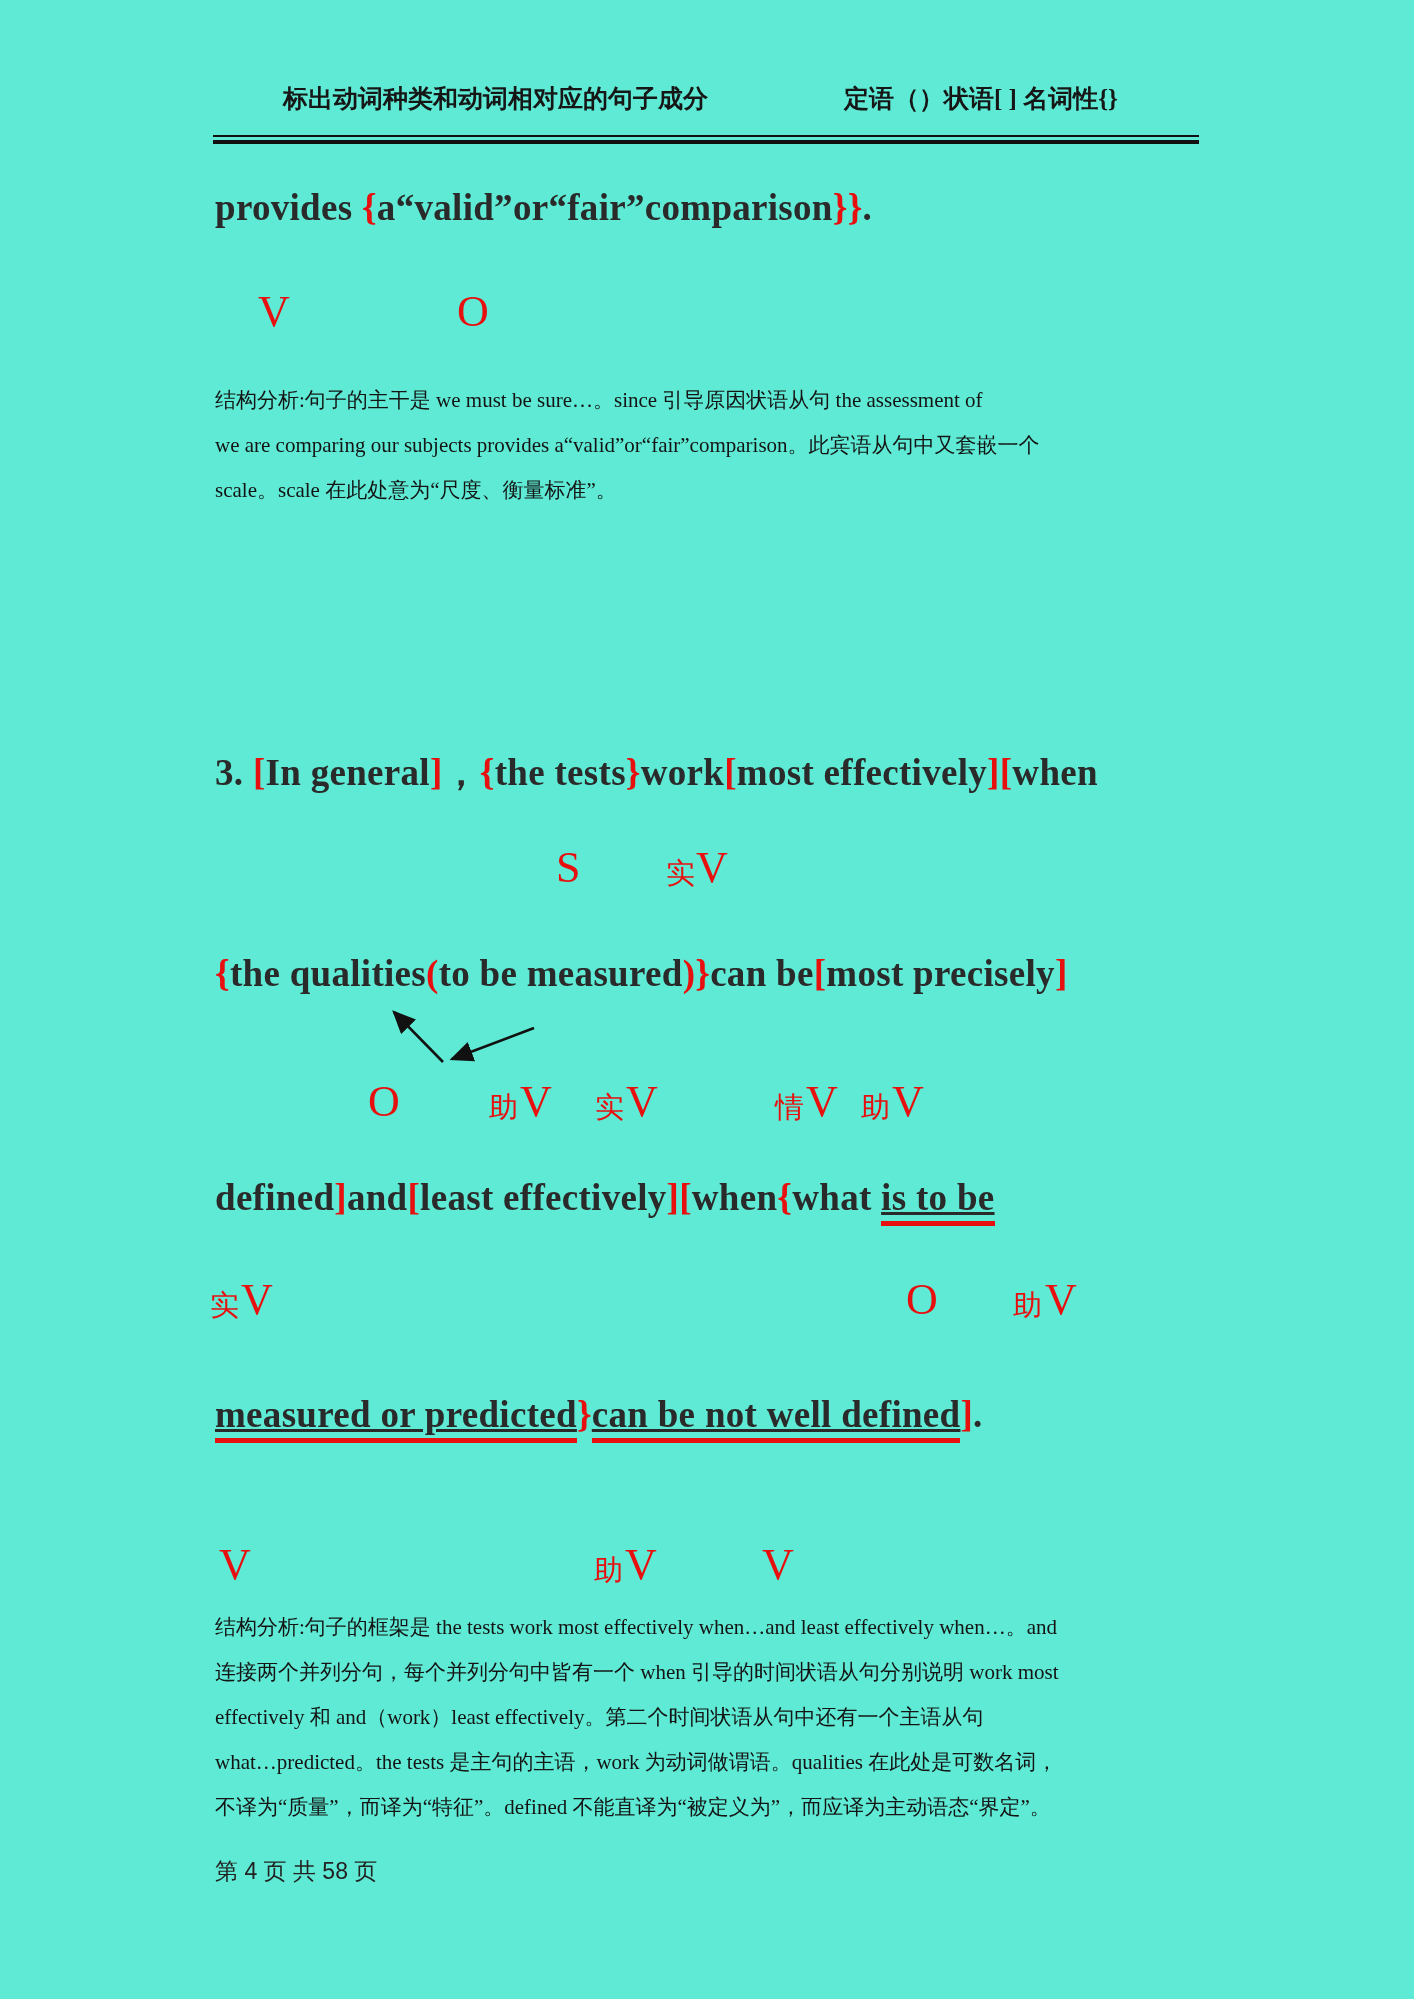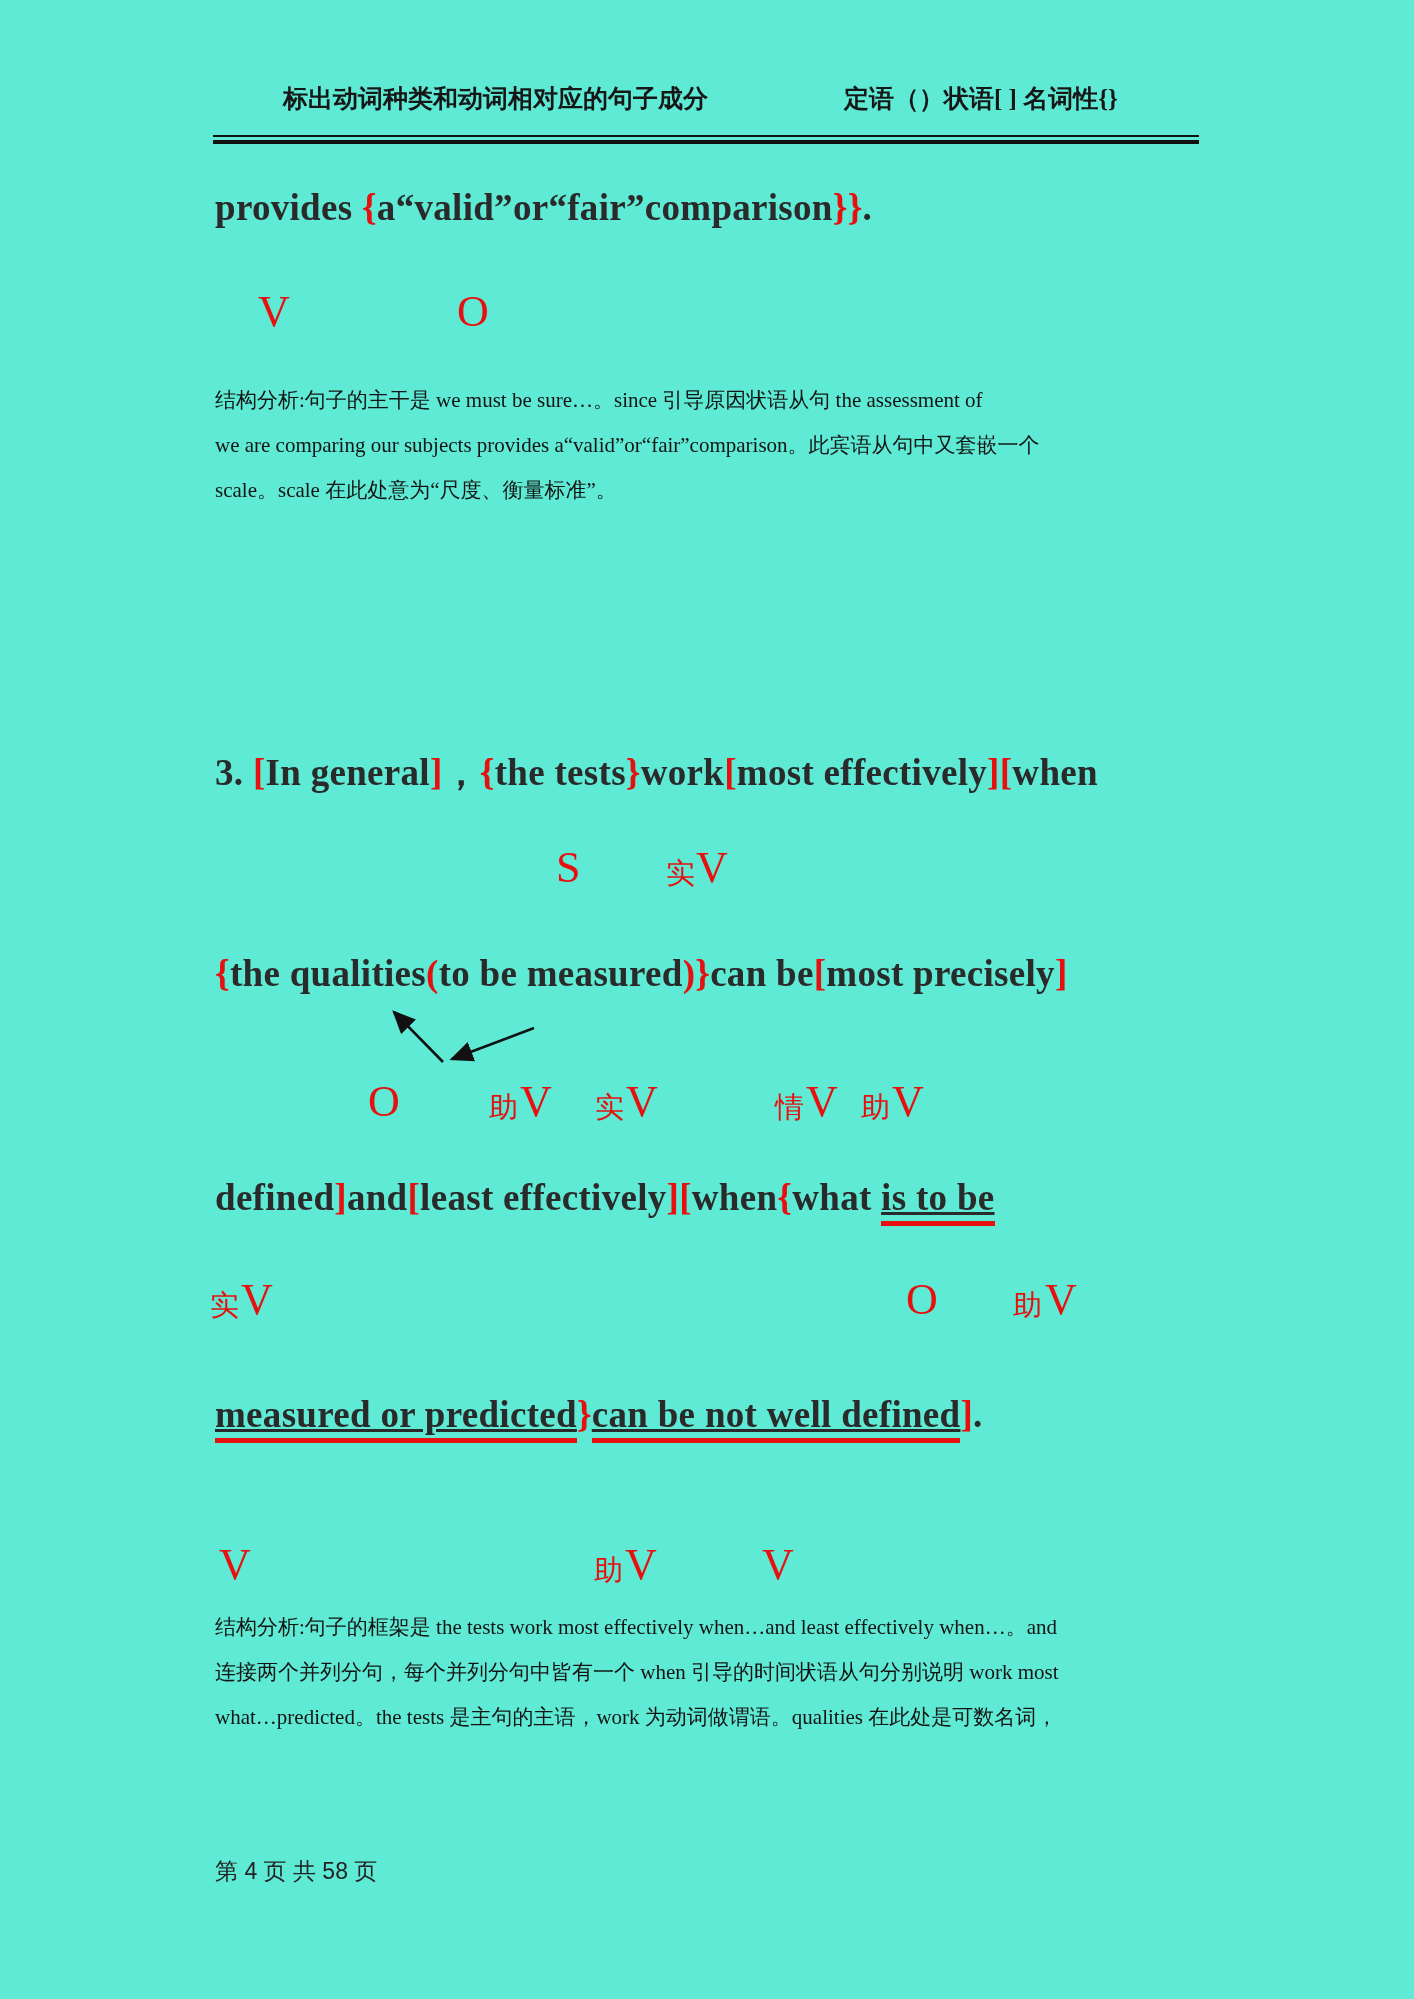--- a/index.html
+++ b/index.html
@@ -57,21 +57,23 @@
 
   <div class="big" style="top:952px;"><span class="seg-r">{</span><span class="seg-k">the qualities</span><span class="seg-r">(</span><span class="seg-k">to be measured</span><span class="seg-r">)</span><span class="seg-r">}</span><span class="seg-k">can be</span><span class="seg-r">[</span><span class="seg-k">most precisely</span><span class="seg-r">]</span></div>
 
   <div class="big" style="top:1176px;"><span class="seg-k">defined</span><span class="seg-r">]</span><span class="seg-k">and</span><span class="seg-r">[</span><span class="seg-k">least effectively</span><span class="seg-r">]</span><span class="seg-r">[</span><span class="seg-k">when</span><span class="seg-r">{</span><span class="seg-k">what </span><span class="seg-ur">is to be</span></div>
 
   <div class="big" style="top:1393px;"><span class="seg-ur">measured or predicted</span><span class="seg-r">}</span><span class="seg-ur">can be not well defined</span><span class="seg-r">]</span><span class="seg-k">.</span></div>
 
   <div class="para" style="top:1605px;">
       <div class="pline">结构分析:句子的框架是 the tests work most effectively when…and least effectively when…。and</div>
       <div class="pline">连接两个并列分句，每个并列分句中皆有一个 when 引导的时间状语从句分别说明 work most</div>
+      <div class="pline">effectively 和 and（work）least effectively。第二个时间状语从句中还有一个主语从句</div>
       <div class="pline">what…predicted。the tests 是主句的主语，work 为动词做谓语。qualities 在此处是可数名词，</div>
+      <div class="pline">不译为“质量”，而译为“特征”。defined 不能直译为“被定义为”，而应译为主动语态“界定”。</div>
     </div>
 
   <div id="ann-layer">
       <span class="ann ann-lat" style="left: 258px; top: 290px;">V</span>
       <span class="ann ann-lat" style="left: 457px; top: 290px;">O</span>
       <span class="ann ann-lat" style="left: 556px; top: 846px;">S</span>
       <span class="ann ann-cjk" style="left: 666px; top: 859px;">实</span>
       <span class="ann ann-lat" style="left: 696px; top: 846px;">V</span>
       <span class="ann ann-lat" style="left: 368px; top: 1080px;">O</span>
       <span class="ann ann-cjk" style="left: 489px; top: 1093px;">助</span>

